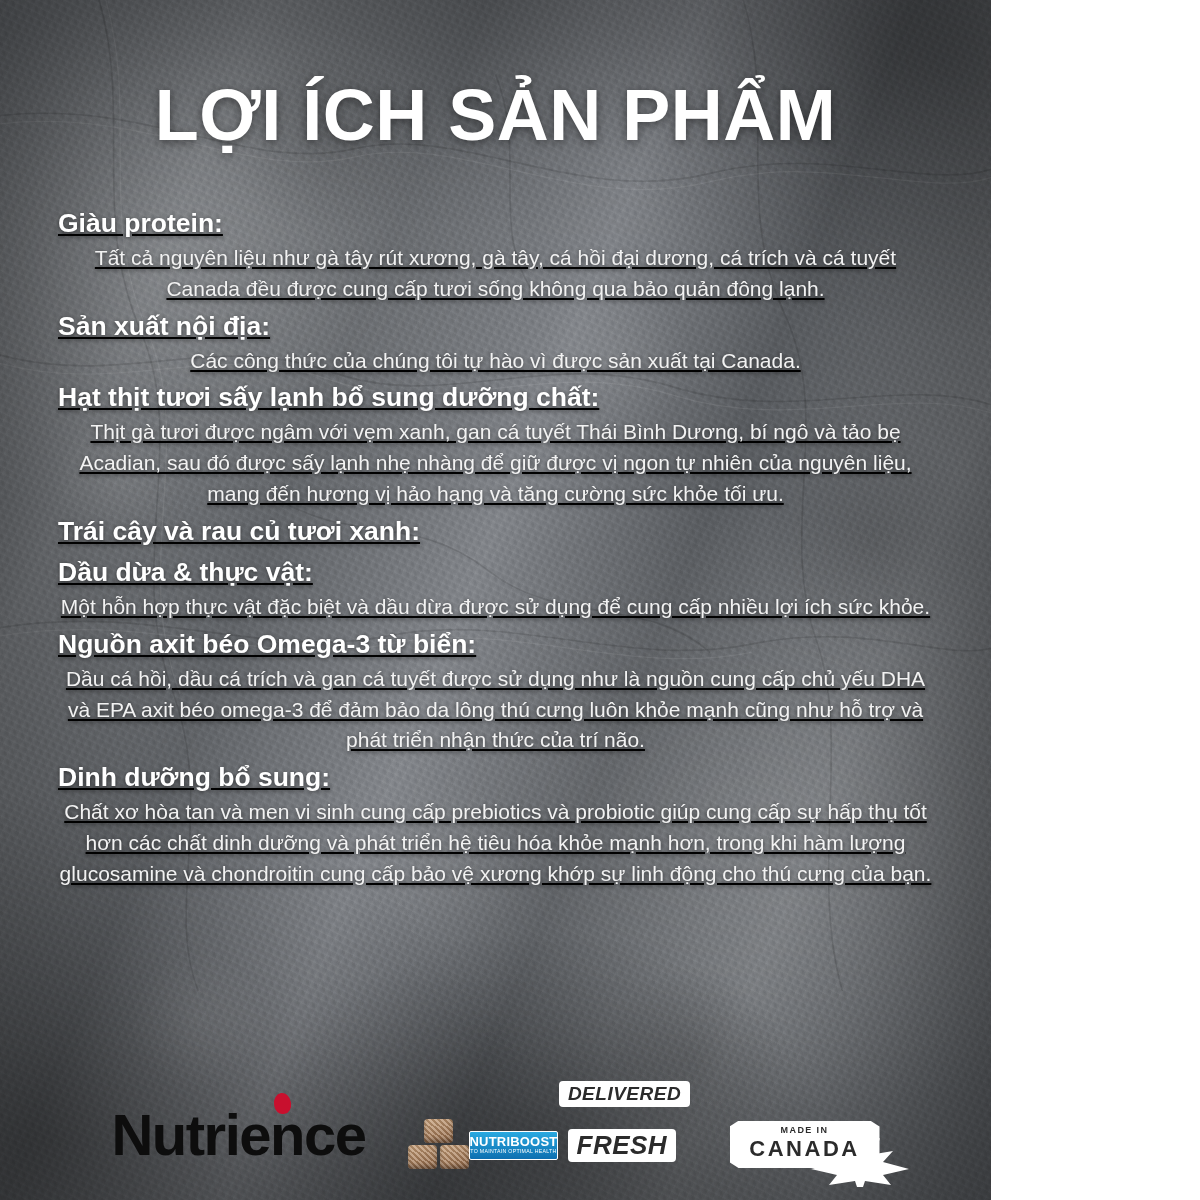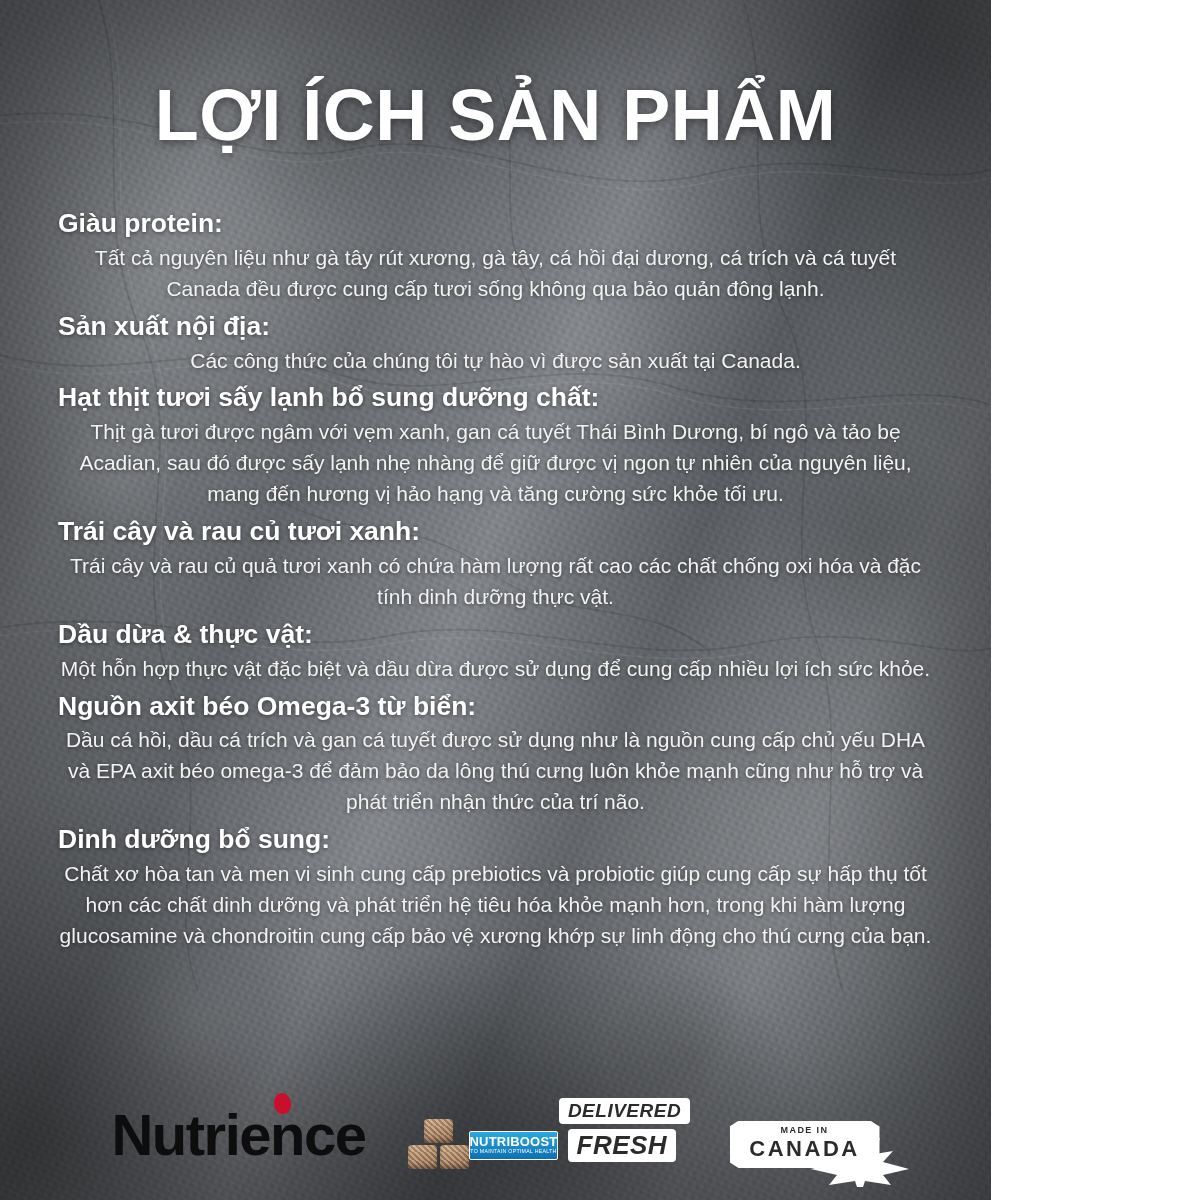--- a/index.html
+++ b/index.html
@@ -76,20 +76,21 @@
     padding-top: 74px;
     text-shadow: 0 2px 10px rgba(0,0,0,0.45);
   }
 
   .body-wrap {
     padding: 48px 58px 0 58px;
   }
 
   .benefit {
     margin-bottom: 2px;
+    text-decoration: underline;
   }
   .benefit-title {
     color: #ffffff;
     font-weight: 700;
     font-size: 26.5px;
     line-height: 1.47;
     text-shadow: 0 1px 4px rgba(0,0,0,0.5);
   }
   .benefit-text {
     color: #f2f2f2;
@@ -199,21 +200,21 @@
     background: #ffffff;
     color: #2b2b2b;
     font-weight: 700;
     font-style: italic;
     letter-spacing: 0.5px;
     padding: 3px 9px 4px 9px;
     border-radius: 4px;
     line-height: 1;
   }
   .df-bar.df-top { font-size: 19px; }
-  .df-bar.df-bottom { font-size: 26px; align-self: flex-start; margin-left: 6px; }
+  .df-bar.df-bottom { font-size: 26px; align-self: flex-start; margin-left: 6px; margin-top: 17px; }
 
   
   .canada {
     width: 150px;
     display: flex;
     flex-direction: column;
     align-items: center;
     position: relative;
     padding-bottom: 4px;
   }
@@ -289,21 +290,20 @@
         <div class="benefit-text">Các công thức của chúng tôi tự hào vì được sản xuất tại Canada.</div>
       </div>
 
       <div class="benefit">
         <div class="benefit-title">Hạt thịt tươi sấy lạnh bổ sung dưỡng chất:</div>
         <div class="benefit-text">Thịt gà tươi được ngâm với vẹm xanh, gan cá tuyết Thái Bình Dương, bí ngô và tảo bẹ Acadian, sau đó được sấy lạnh nhẹ nhàng để giữ được vị ngon tự nhiên của nguyên liệu, mang đến hương vị hảo hạng và tăng cường sức khỏe tối ưu.</div>
       </div>
 
       <div class="benefit">
         <div class="benefit-title">Trái cây và rau củ tươi xanh:</div>
-        <div class="benefit-text">Trái cây và rau củ quả tươi xanh có chứa hàm lượng rất cao các chất chống oxi hóa và đặc tính dinh dưỡng thực vật.</div>
       </div>
 
       <div class="benefit">
         <div class="benefit-title">Dầu dừa &amp; thực vật:</div>
         <div class="benefit-text">Một hỗn hợp thực vật đặc biệt và dầu dừa được sử dụng để cung cấp nhiều lợi ích sức khỏe.</div>
       </div>
 
       <div class="benefit">
         <div class="benefit-title">Nguồn axit béo Omega-3 từ biển:</div>
         <div class="benefit-text">Dầu cá hồi, dầu cá trích và gan cá tuyết được sử dụng như là nguồn cung cấp chủ yếu DHA và EPA axit béo omega-3 để đảm bảo da lông thú cưng luôn khỏe mạnh cũng như hỗ trợ và phát triển nhận thức của trí não.</div>

